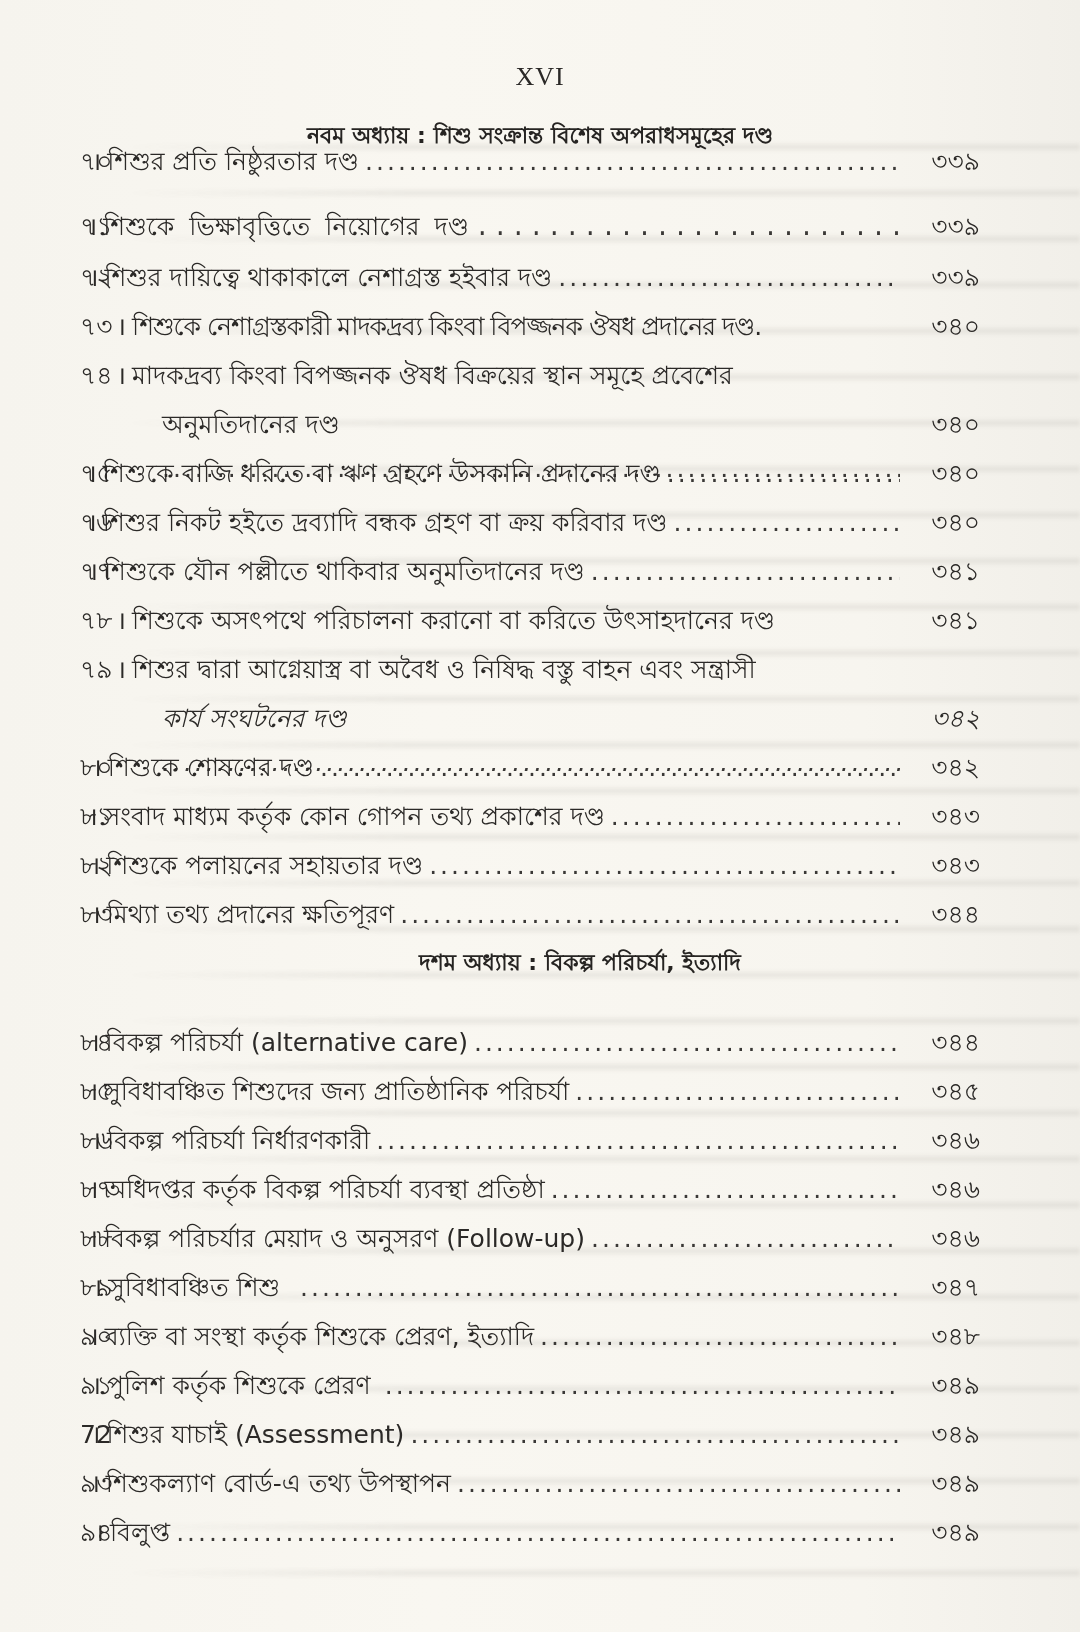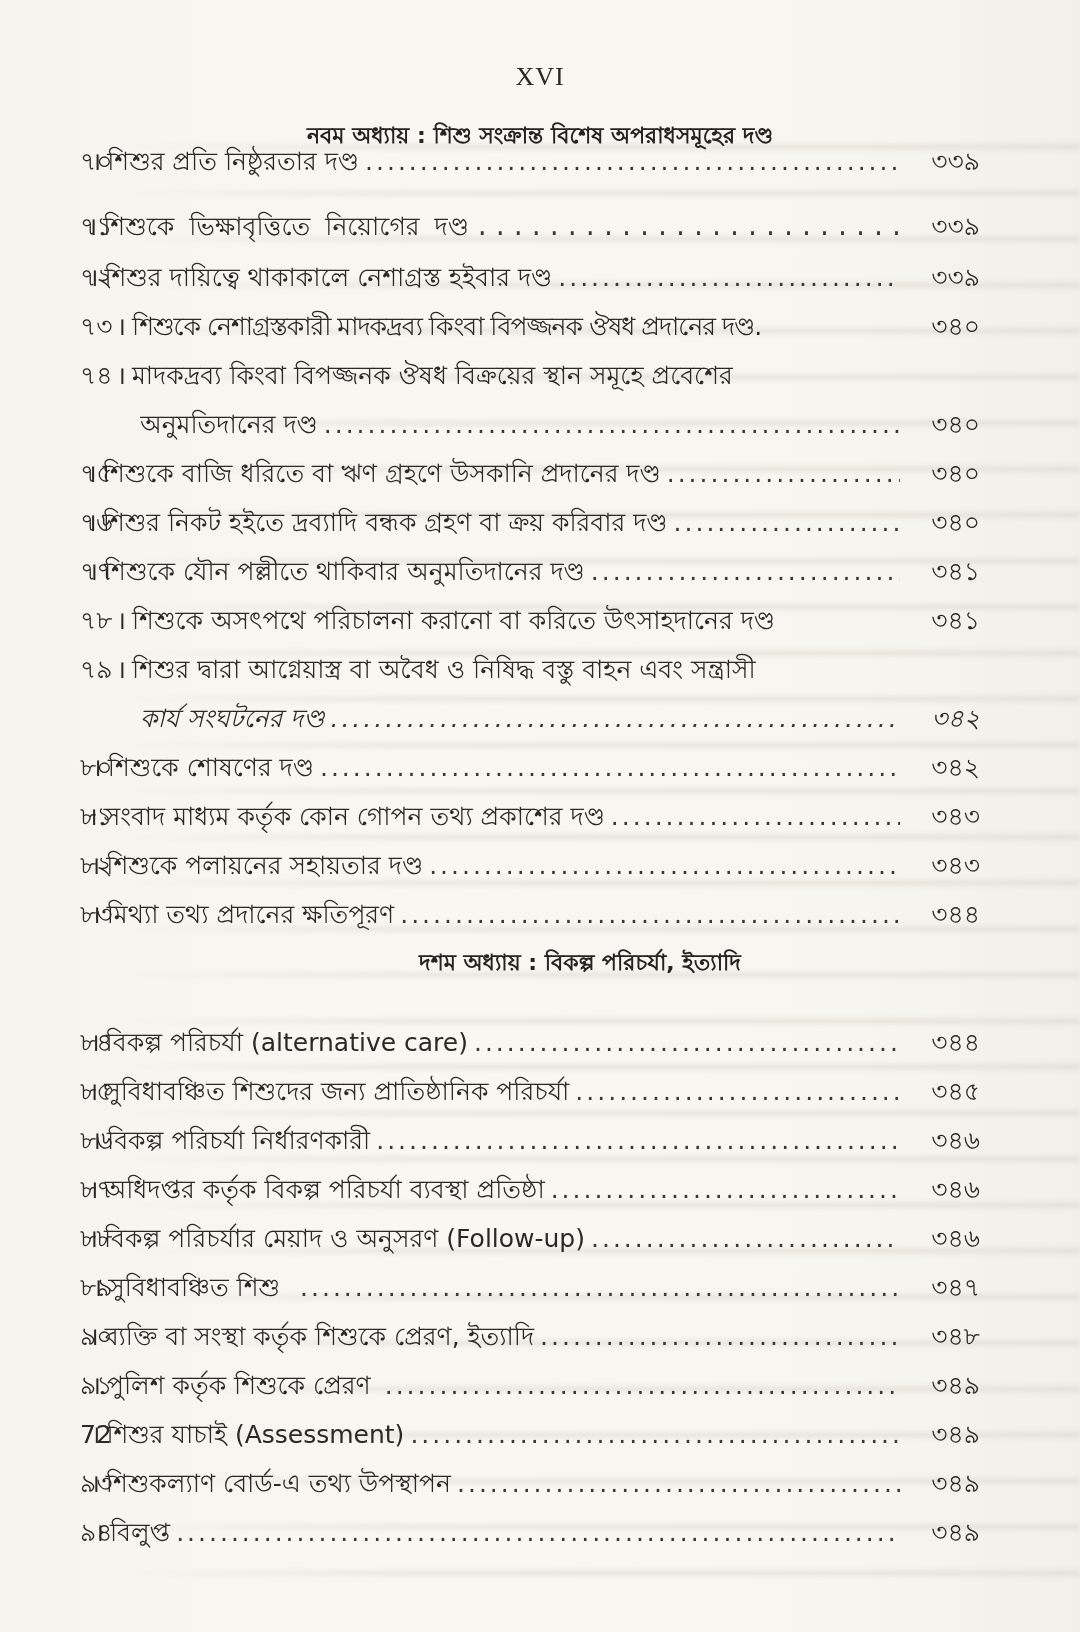--- a/index.html
+++ b/index.html
@@ -80,21 +80,22 @@
     .entry .line {
       position: absolute;
       left: 0;
       top: 0;
       right: 110px;
       display: flex;
       align-items: baseline;
       overflow: hidden;
     }
     .entry .line.indent {
-      left: 60px;
+      left: 76px;
+      flex-direction: column;
     }
     .entry .title {
       flex: 0 0 auto;
     }
     .entry .dots {
       flex: 1 1 auto;
       overflow: hidden;
       margin-left: 6px;
       letter-spacing: 3px;
       color: #3a3836;

